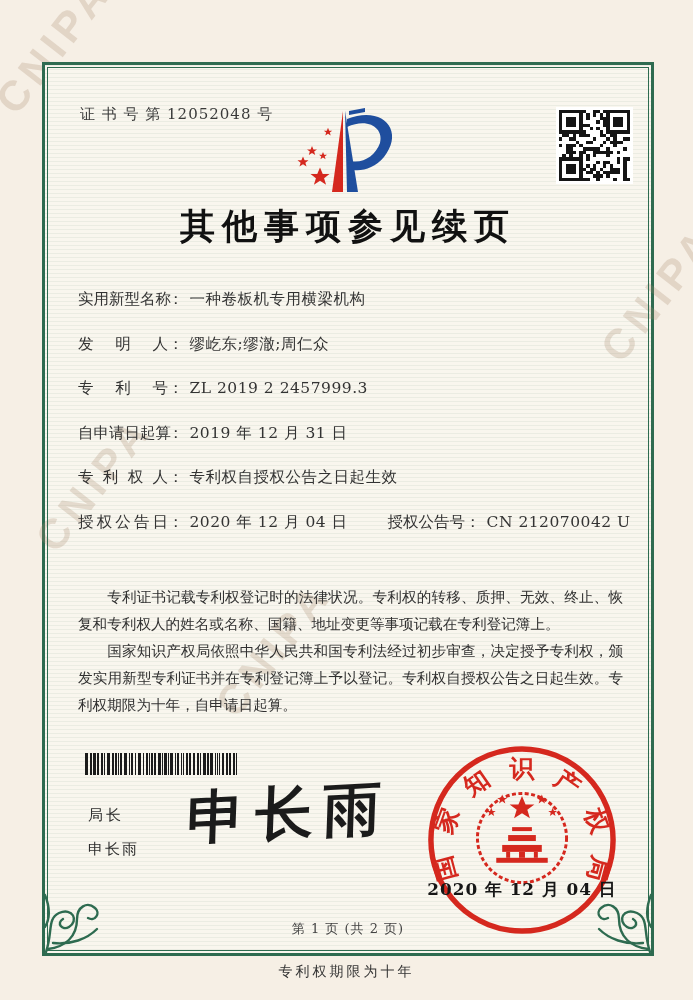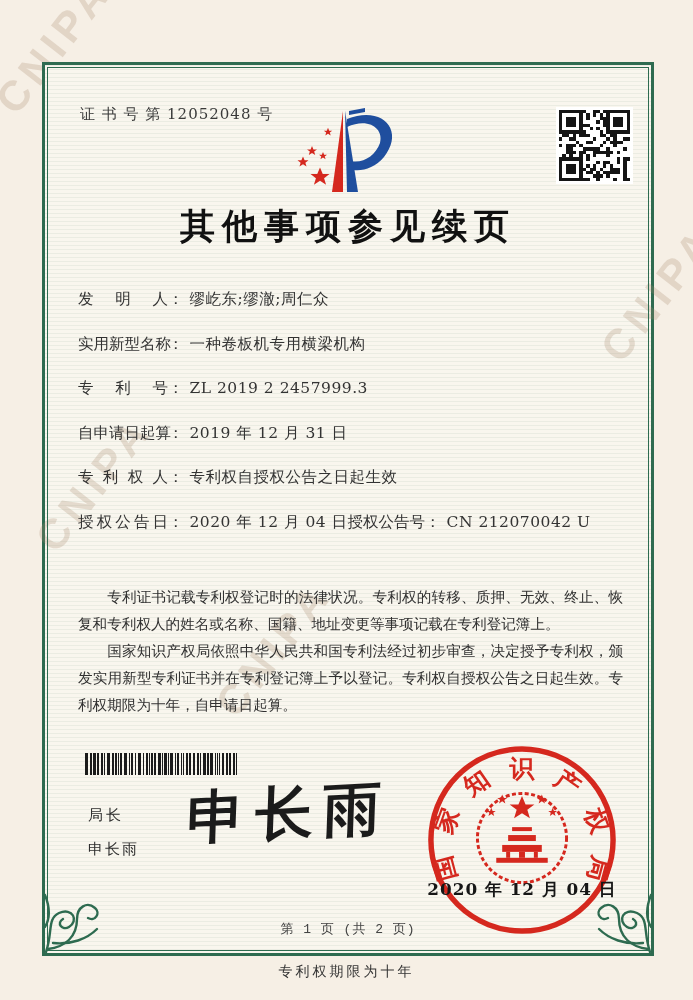--- a/index.html
+++ b/index.html
@@ -35,42 +35,42 @@
   .qr{ display:grid; grid-template-columns:repeat(21,3.4px); grid-auto-rows:3.4px; background:#ffffff; }
   .qm{ background:#151515; }
 
   .title{ position:absolute; left:0; top:138px; width:100%; text-align:center;
     font-size:35px; font-weight:bold; letter-spacing:7px; color:#111; }
 
   .rows{ position:absolute; left:33px; top:224px; width:545px; font-size:15.5px; color:#333; }
   .frow{ height:44.5px; white-space:nowrap; }
   .flabel{ display:inline-block; width:90px; text-align:justify; text-align-last:justify; vertical-align:top;}
   .fvalue{ margin-left:6px; letter-spacing:0.5px;}
-  .fpair-right{ }
+  .fpair-right{ margin-left:40px; }
 
   .body-text{ position:absolute; left:33px; top:519px; width:545px;
     font-size:14.6px; line-height:1.85; text-align:justify; color:#303030;}
   .body-text p{ margin:0; text-indent:2em; }
 
   .barcode{ position:absolute; left:40px; top:688px; height:22px; display:flex; align-items:stretch; }
   .barcode span{ display:block; height:100%; background:#1b1b1b; }
 
   .signer-title{ position:absolute; left:43px; top:741px; font-size:15px; color:#2d2d2d; letter-spacing:3px;}
   .signer-name{ position:absolute; left:43px; top:775px; font-size:15px; color:#2d2d2d; letter-spacing:2px;}
   .autograph{ position:absolute; left:142px; top:710px; font-size:58px; font-weight:700;
     color:#1b1b1b; letter-spacing:10px; transform:rotate(-3deg) skewX(-5deg); white-space:nowrap;}
 
   .seal{ position:absolute; left:378px; top:676px; width:198px; height:198px; }
   .seal-char{ font-size:25px; font-weight:bold; fill:#d5281e; text-anchor:middle;
     font-family:"DejaVu Serif","Liberation Serif",serif; }
   .seal-date{ font-size:17px; font-weight:bold; fill:#161616; text-anchor:middle; letter-spacing:1px;
     font-family:"DejaVu Serif","Liberation Serif",serif;}
 
   .page-info{ position:absolute; left:0; top:855px; width:100%; text-align:center;
-    font-size:13px; letter-spacing:1px; color:#444;font-family:Liberation Mono, monospace; }
+    font-size:13px; letter-spacing:1px; color:#444; }
 
   .flourish{ position:absolute; bottom:-2px; width:74px; height:74px; }
   .flourish.left{ left:-2px; }
   .flourish.right{ right:-2px; transform:scaleX(-1); }
 
   .continuation{ position:absolute; left:0; top:963px; width:100%; text-align:center;
     font-size:14px; letter-spacing:3px; color:#333; }
 </style>
 </head>
 <body>
@@ -547,24 +547,24 @@
           <div></div>
           <div class="qm"></div>
           <div class="qm"></div>
         </div>
     </div>
 
     <div class="title">其他事项参见续页</div>
 
     <div class="rows">
       <div class="frow">
-        <span class="flabel">发明人</span><span>：</span><span class="fvalue">缪屹东;缪澈;周仁众</span>
+        <span class="flabel">实用新型名称</span><span>：</span><span class="fvalue">一种卷板机专用横梁机构</span>
       </div>
       <div class="frow">
-        <span class="flabel">实用新型名称</span><span>：</span><span class="fvalue">一种卷板机专用横梁机构</span>
+        <span class="flabel">发明人</span><span>：</span><span class="fvalue">缪屹东;缪澈;周仁众</span>
       </div>
       <div class="frow">
         <span class="flabel">专利号</span><span>：</span><span class="fvalue">ZL 2019 2 2457999.3</span>
       </div>
       <div class="frow">
         <span class="flabel">自申请日起算</span><span>：</span><span class="fvalue">2019 年 12 月 31 日</span>
       </div>
       <div class="frow">
         <span class="flabel">专利权人</span><span>：</span><span class="fvalue">专利权自授权公告之日起生效</span>
       </div>

